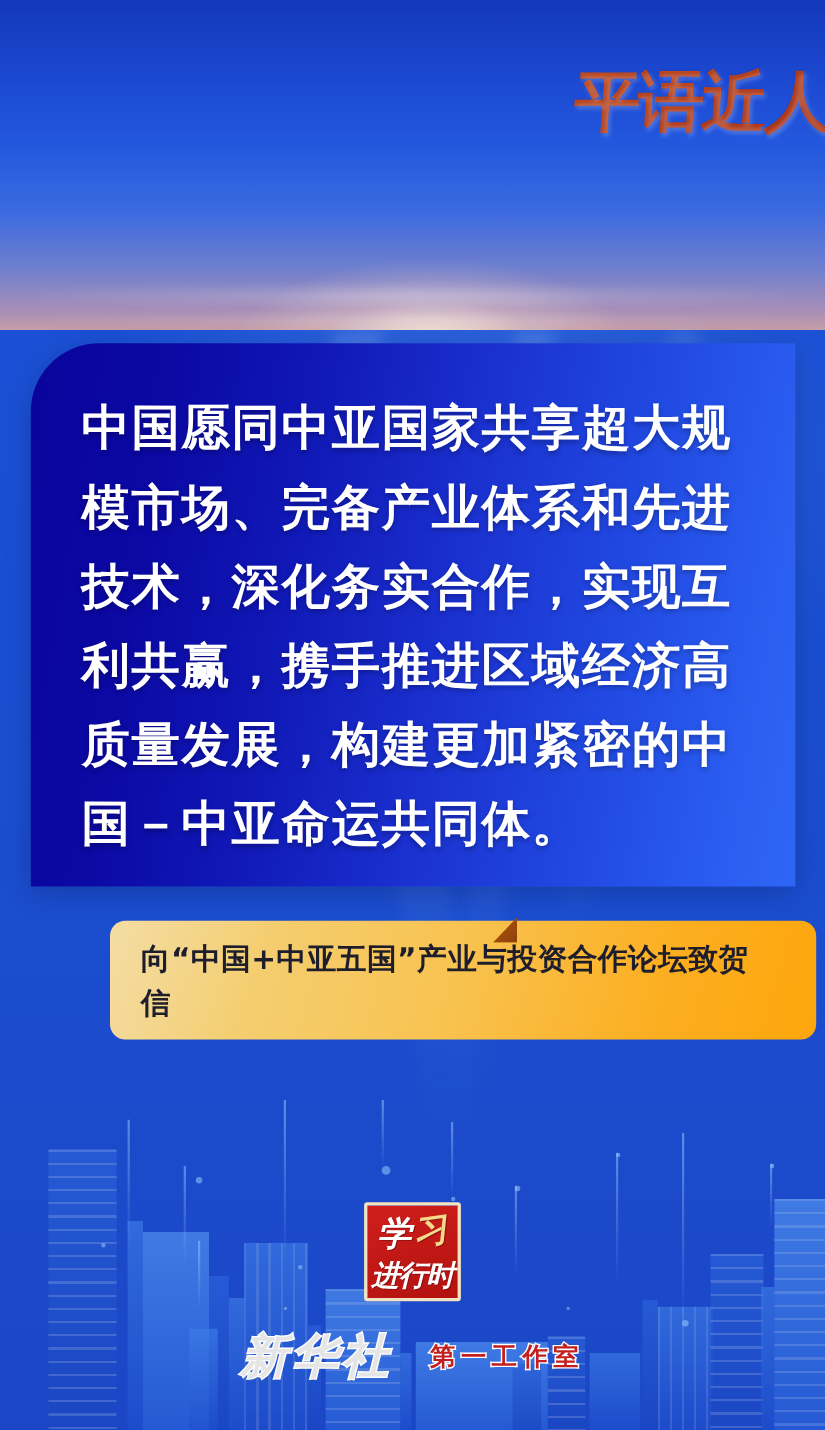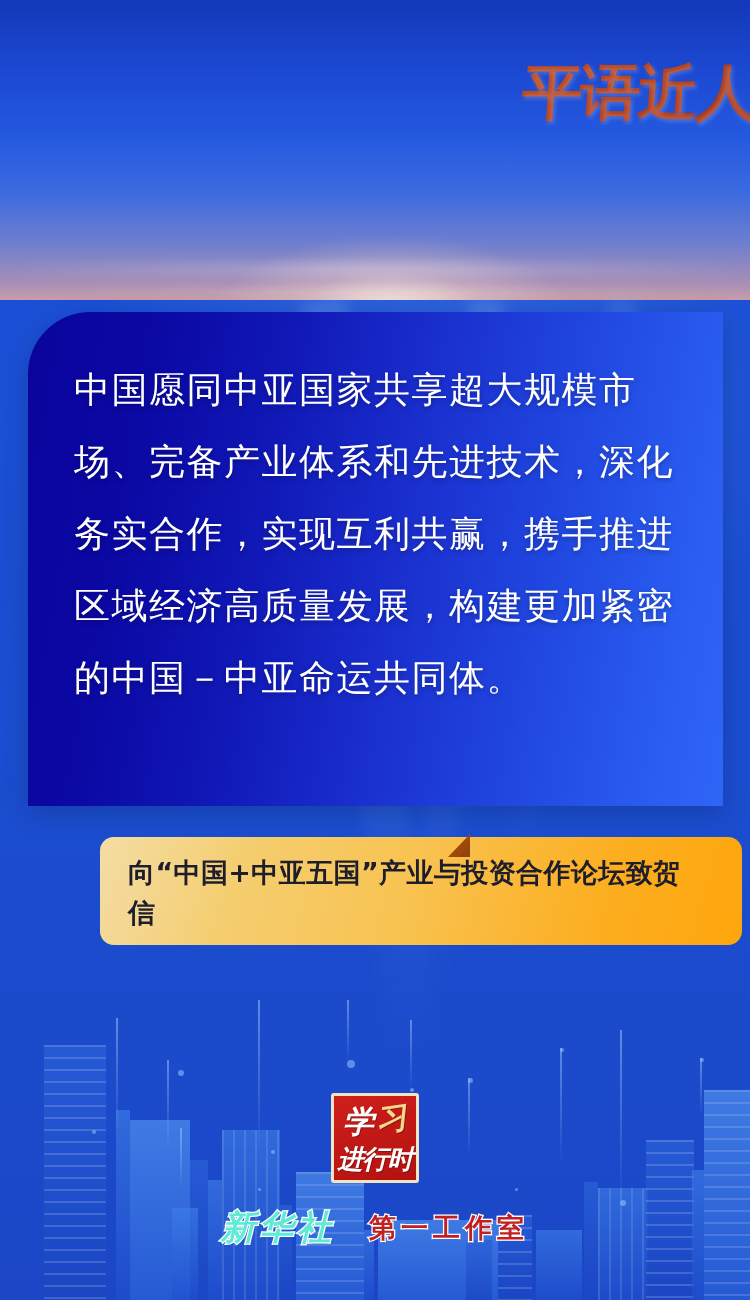--- a/index.html
+++ b/index.html
@@ -82,24 +82,24 @@
   .quote-card{
     position:absolute;left:28px;top:312px;width:695px;height:494px;
     border-top-left-radius:62px;
     background:linear-gradient(100deg,
       #0a049c 0%, #0b08a3 16%, #1018b6 34%, #1a30cf 54%, #2149e2 74%, #2a5cf0 90%, #2f66f6 100%);
     box-shadow:0 6px 26px rgba(0,0,0,.18);
   }
   .quote-text{
     position:absolute;left:46px;top:42px;width:606px;
     color:#fff;
-    font-size:36px;
+    font-size:44px;
     line-height:72px;
     letter-spacing:1.5px;
-    font-weight:400;
+    font-weight:700;
     text-shadow:0 2px 5px rgba(0,0,20,.30);
     font-family:"DejaVu Sans","Liberation Sans",sans-serif;
   }
 
   
   .date-tab{
     position:absolute;left:468px;top:813px;
     height:44px;padding:0 20px 0 22px;
     display:flex;align-items:center;
     background:linear-gradient(to right,#f06f12,#f87b12);
@@ -168,27 +168,27 @@
     text-shadow:1px 1px 0 rgba(0,0,0,.25);
     margin-top:-2px;
   }
 
   .brand-line{
     position:absolute;left:0;top:1205px;width:750px;
     display:flex;align-items:center;justify-content:center;gap:10px;
     z-index:5;
   }
   .bn-xinhua{
-    color:#5eead4;font-size:34px;font-weight:700;font-style:italic;letter-spacing:4px;
+    color:#e5e5e5;font-size:42px;font-weight:700;font-style:italic;letter-spacing:4px;
     font-family:"DejaVu Serif","Liberation Serif",serif;
     -webkit-text-stroke:2.5px #ffffff;
     paint-order:stroke fill;
   }
   .bn-studio{
-    color:#c22020;font-size:27px;font-weight:700;letter-spacing:5px;
+    color:#c22020;font-size:23px;font-weight:700;letter-spacing:5px;
     font-family:"DejaVu Serif","Liberation Serif",serif;
     -webkit-text-stroke:2.5px #ffffff;
     paint-order:stroke fill;
     margin-left:24px;
   }
 
   
   .prog-logo{
     position:absolute;left:548px;top:28px;width:180px;height:130px;
     z-index:6;

